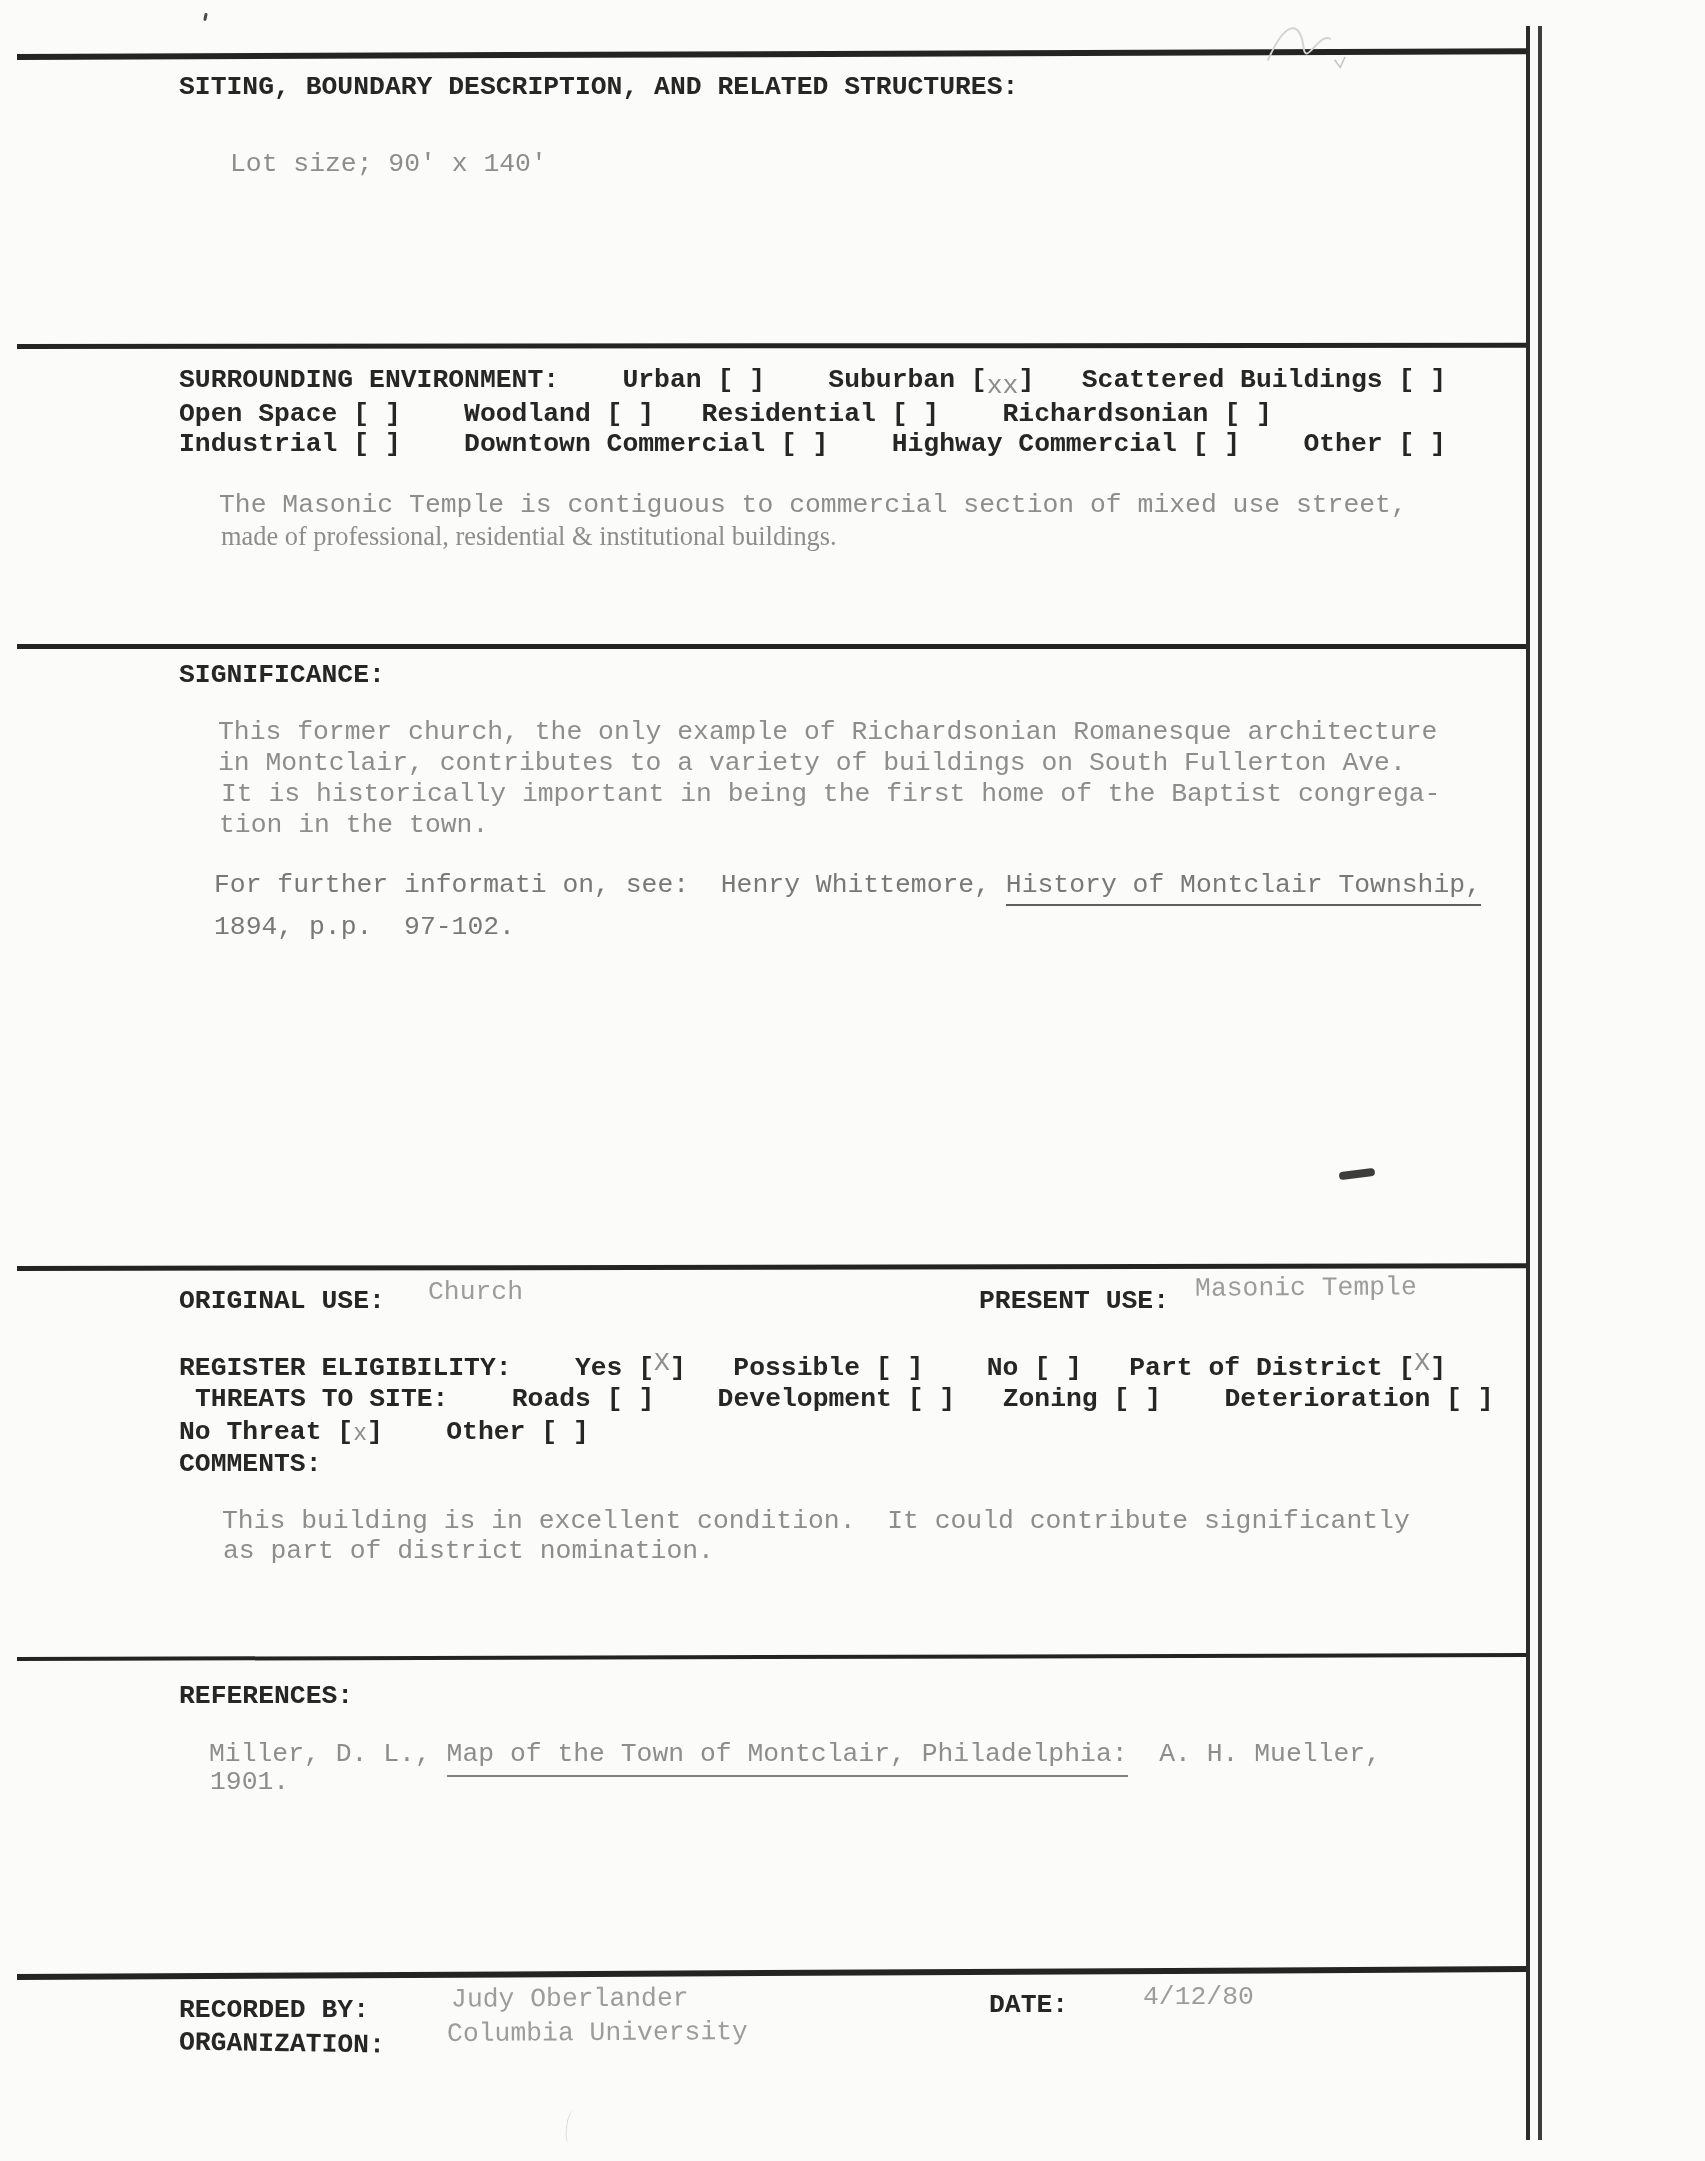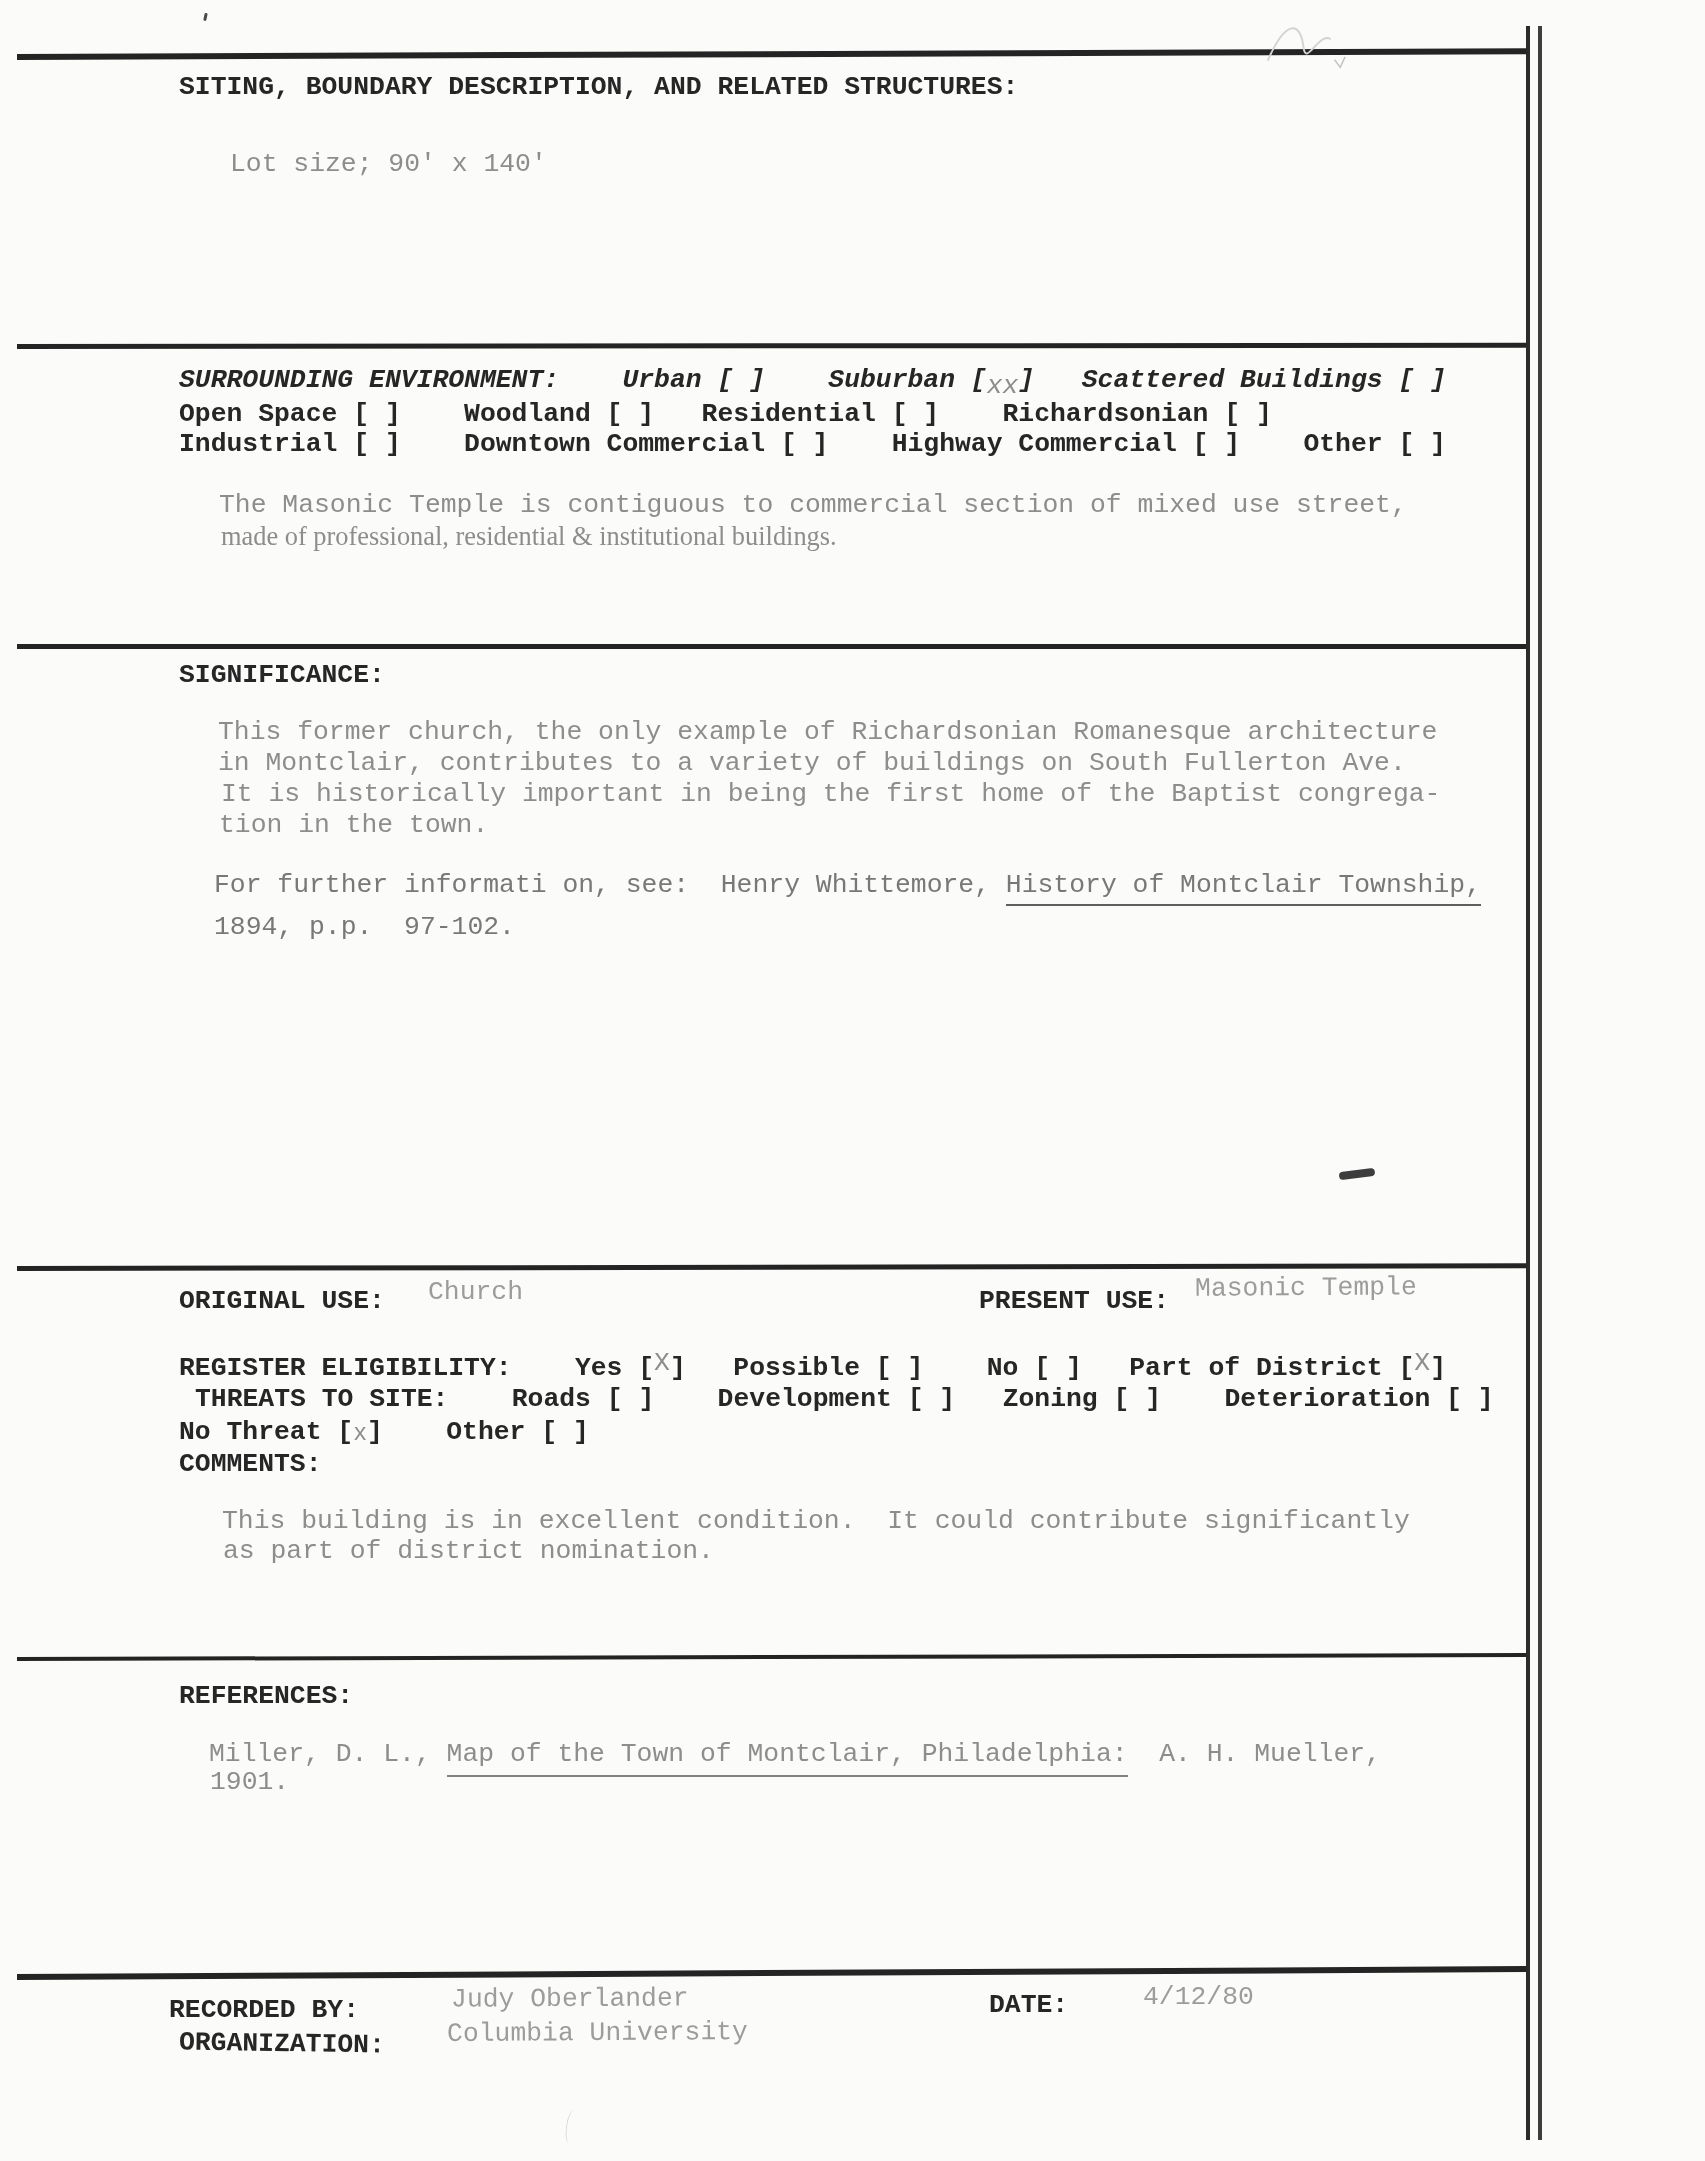--- a/index.html
+++ b/index.html
@@ -39,21 +39,21 @@
   <div class="hr" style="top:1266px;height:4.8px;transform:rotate(-0.1deg);"></div>
   <div class="hr" style="top:1657px;height:4.3px;transform:rotate(-0.15deg);"></div>
   <div class="hr" style="top:1974px;height:5.8px;transform:rotate(-0.3deg);"></div>
 
   <div class="vr" style="left:1526px;width:4.3px;background:#2b2b2b;"></div>
   <div class="vr" style="left:1538px;width:3.8px;background:#3e3e3e;"></div>
 
   <div class="tl ink" style="left:179px;top:72px;">SITING, BOUNDARY DESCRIPTION, AND RELATED STRUCTURES:</div>
   <div class="tl typed" style="left:230px;top:149px;">Lot size; 90' x 140'</div>
 
-  <div class="tl ink" style="left:179px;top:365px;font-style:italic;"><span>SURROUNDING ENVIRONMENT:    Urban [ ]    Suburban [</span><span class="x-lo">xx</span><span>]   Scattered Buildings [ ]</span></div>
+  <div class="tl ink" style="left:179px;top:365px;"><span>SURROUNDING ENVIRONMENT:    Urban [ ]    Suburban [</span><span class="x-lo">xx</span><span>]   Scattered Buildings [ ]</span></div>
   <div class="tl ink" style="left:179px;top:399px;">Open Space [ ]    Woodland [ ]   Residential [ ]    Richardsonian [ ]</div>
   <div class="tl ink" style="left:179px;top:429px;">Industrial [ ]    Downtown Commercial [ ]    Highway Commercial [ ]    Other [ ]</div>
   <div class="tl typed" style="left:219px;top:490px;">The Masonic Temple is contiguous to commercial section of mixed use street,</div>
   <div class="tl typed" style="left:221px;top:521px;font-family:Liberation Serif, serif;">made of professional, residential &amp; institutional buildings.</div>
 
   <div class="tl ink" style="left:179px;top:660px;">SIGNIFICANCE:</div>
   <div class="tl typed" style="left:218px;top:717px;">This former church, the only example of Richardsonian Romanesque architecture</div>
   <div class="tl typed" style="left:218px;top:748px;">in Montclair, contributes to a variety of buildings on South Fullerton Ave.</div>
   <div class="tl typed" style="left:221px;top:779px;">It is historically important in being the first home of the Baptist congrega-</div>
   <div class="tl typed" style="left:219px;top:810px;">tion in the town.</div>
@@ -73,21 +73,21 @@
   <div class="tl ink" style="left:179px;top:1417px;"><span>No Threat [</span><span class="x-mid">x</span><span>]    Other [ ]</span></div>
 
   <div class="tl ink" style="left:179px;top:1449px;">COMMENTS:</div>
   <div class="tl typed" style="left:222px;top:1506px;">This building is in excellent condition.  It could contribute significantly</div>
   <div class="tl typed" style="left:223px;top:1536px;">as part of district nomination.</div>
 
   <div class="tl ink" style="left:179px;top:1681px;">REFERENCES:</div>
   <div class="tl typed" style="left:209px;top:1739px;"><span>Miller, D. L., </span><span class="u-map">Map of the Town of Montclair, Philadelphia:</span><span>  A. H. Mueller,</span></div>
   <div class="tl typed" style="left:210px;top:1767px;">1901.</div>
 
-  <div class="tl ink" style="left:169px;top:1995px;">RECORDED BY:</div>
+  <div class="tl ink" style="left:179px;top:1995px;">RECORDED BY:</div>
   <div class="tl typed-light" style="left:451px;top:1984px;transform:rotate(-0.3deg);">Judy Oberlander</div>
   <div class="tl ink" style="left:989px;top:1990px;">DATE:</div>
   <div class="tl typed-light" style="left:1143px;top:1982px;">4/12/80</div>
   <div class="tl ink" style="left:179px;top:2029px;transform:rotate(0.8deg);">ORGANIZATION:</div>
   <div class="tl typed-light" style="left:447px;top:2018px;transform:rotate(-0.4deg);">Columbia University</div>
 
   <div class="artifact" style="left:1339px;top:1170px;width:36px;height:8.2px;background:#3d3d3d;border-radius:4.3px;transform:rotate(-7deg);"></div>
   <div class="artifact" style="left:204px;top:12.5px;width:3.4px;height:7.7px;background:#4a4a4a;border-radius:1.4px;transform:rotate(12deg);"></div>
   <svg class="artifact" style="left:1258px;top:13.4px;" width="134" height="62" viewBox="0 0 280 130">
     <path d="M20,100 C55,18 88,12 95,72 C100,114 128,38 152,55" fill="none" stroke="#d3d3d3" stroke-width="4"></path>

